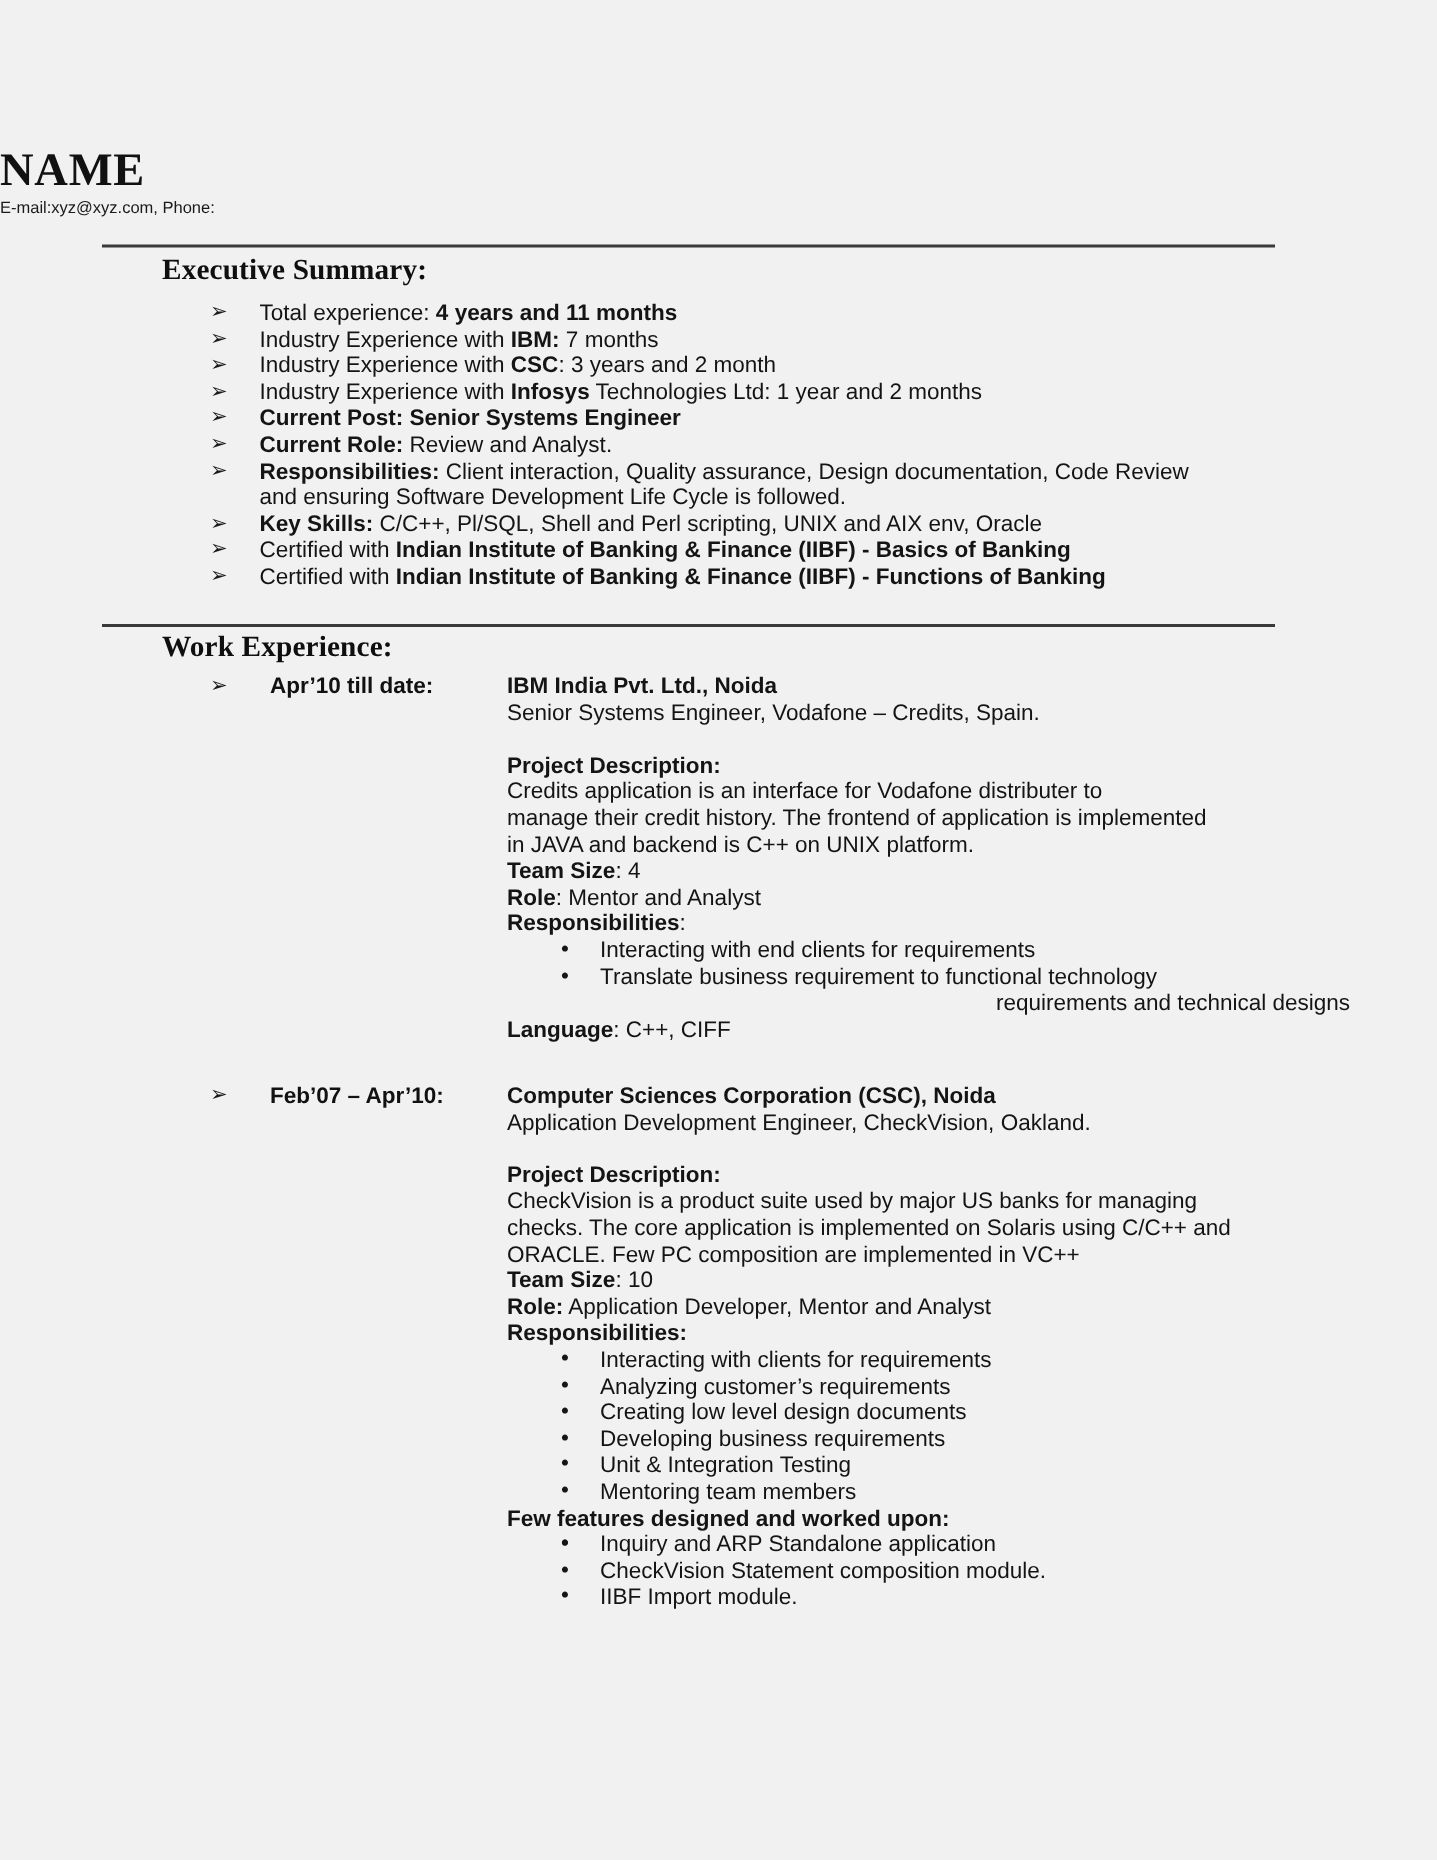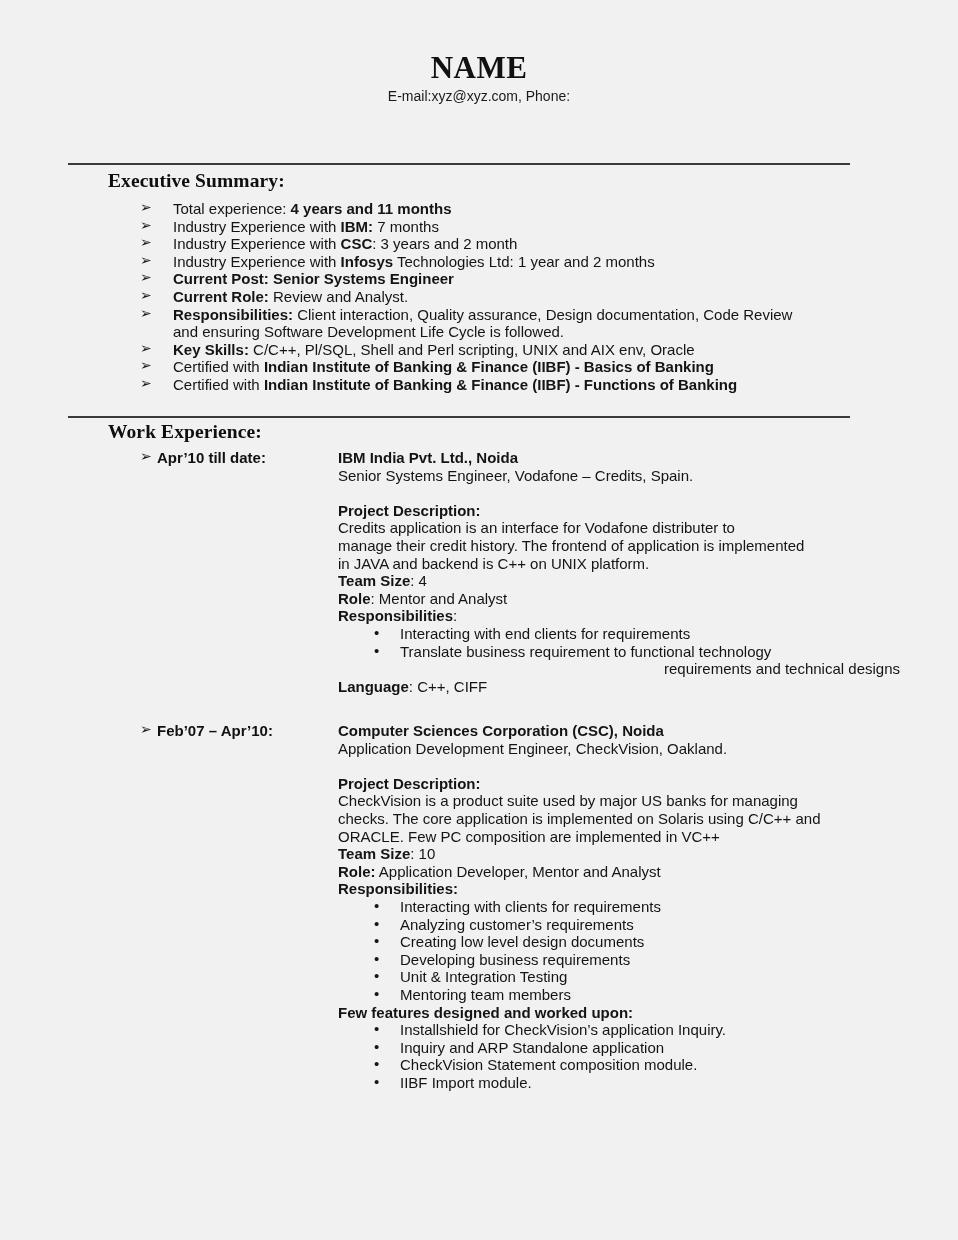--- a/index.html
+++ b/index.html
@@ -19,35 +19,34 @@
   .page {
     position: relative;
     width: 958px;
     height: 1240px;
     background: #f1f1f1;
     box-sizing: border-box;
   }
 
   
   .doc-header {
-    padding-top: 52px;
-    text-align: center;
+    padding-top: 97px;
   }
   .name-title {
     font-family: "Liberation Serif", serif;
     font-weight: bold;
     font-size: 31px;
     letter-spacing: 0.5px;
     line-height: 1.05;
     color: #111;
     margin: 0;
   }
   .contact-line {
     font-family: "Liberation Sans", sans-serif;
-    font-size: 14px;
+    font-size: 11px;
     color: #1a1a1a;
     margin: 3px 0 0 0;
     line-height: 1.15;
   }
 
   
   .section-rule {
     position: absolute;
     left: 68px;
     width: 782px;
@@ -107,21 +106,21 @@
   }
   #work-ibm { top: 449px; }
   #work-csc { top: 722px; }
 
   .work-row {
     position: relative;
     padding-left: 33px;
   }
   .work-date {
     position: absolute;
-    left: 17px;
+    left: 40px;
     top: 0;
     width: 160px;
     font-size: 15px;
     font-weight: bold;
     line-height: 17.6px;
     color: #111;
     white-space: nowrap;
   }
   .work-body {
     margin-left: 165px;
@@ -253,21 +252,21 @@
           <ul class="dot-list">
             <li><span class="dot-bullet">•</span><span>Interacting with clients for requirements</span></li>
             <li><span class="dot-bullet">•</span><span>Analyzing customer’s requirements</span></li>
             <li><span class="dot-bullet">•</span><span>Creating low level design documents</span></li>
             <li><span class="dot-bullet">•</span><span>Developing business requirements</span></li>
             <li><span class="dot-bullet">•</span><span>Unit &amp; Integration Testing</span></li>
             <li><span class="dot-bullet">•</span><span>Mentoring team members</span></li>
           </ul>
           <span class="proj-label">Few features designed and worked upon:</span>
           <ul class="dot-list">
-            <li><span class="dot-bullet">•</span><span>Installshield for CheckVision’s application Inquiry.</span></li>
+            <li><span class="dot-bullet">•</span></li>
             <li><span class="dot-bullet">•</span><span>Inquiry and ARP Standalone application</span></li>
             <li><span class="dot-bullet">•</span><span>CheckVision Statement composition module.</span></li>
             <li><span class="dot-bullet">•</span><span>IIBF Import module.</span></li>
           </ul>
         </div>
       </div>
     </div>
 
 </div>
 

